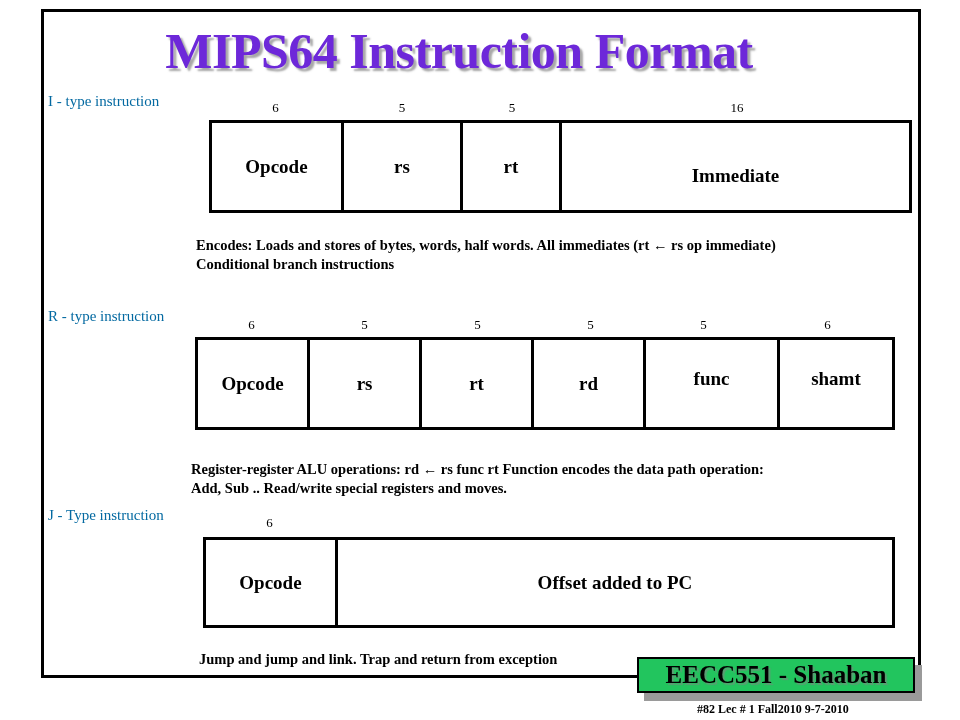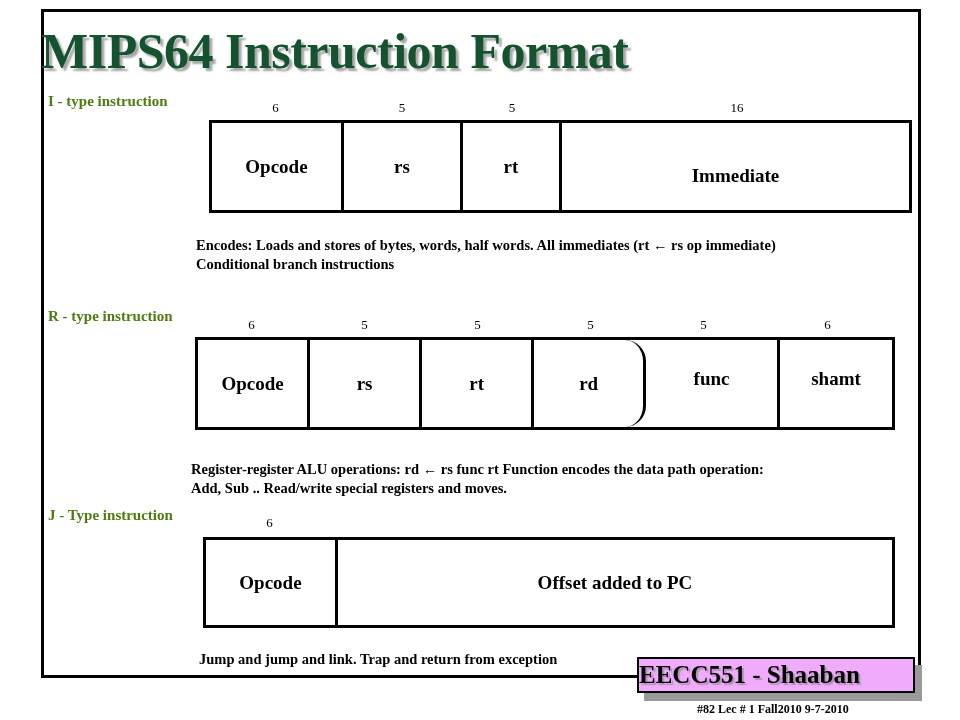--- a/index.html
+++ b/index.html
@@ -25,36 +25,37 @@
     border: 3px solid #000000;
     box-sizing: border-box;
   }
 
   
   .title {
     position: absolute;
     left: 41px;
     top: 22px;
     width: 836px;
+    text-align: center;
     font-family: "Liberation Serif", "DejaVu Serif", serif;
     font-weight: bold;
     font-size: 50px;
     line-height: 58px;
     letter-spacing: -0.5px;
-    color: #14532d;
+    color: #6d28d9;
     text-shadow: 3px 3px 2px rgba(120,120,120,0.65);
     white-space: nowrap;
   }
 
   
   .type-label {
     position: absolute;
-    font-weight: bold;
+    font-weight: normal;
     font-size: 15px;
-    color: #4d7c0f;
+    color: #0369a1;
     white-space: nowrap;
   }
 
   
   .bits-row {
     position: absolute;
     height: 16px;
   }
   .bit {
     position: absolute;
@@ -66,21 +67,20 @@
     white-space: nowrap;
   }
 
   
   .fmt-table {
     position: absolute;
     display: flex;
     border: 3px solid #000000;
     box-sizing: border-box;
     background: #ffffff;
-    justify-content: flex-end;
   }
   .fmt-cell {
     box-sizing: border-box;
     border-right: 3px solid #000000;
     display: flex;
     align-items: center;
     justify-content: center;
     font-size: 19px;
     font-weight: bold;
     color: #000000;
@@ -102,25 +102,25 @@
   }
 
   
   .badge-shadow {
     position: absolute;
     background: #9a9a9a;
   }
   .badge {
     position: absolute;
     border: 2px solid #000000;
-    background: #f0abfc;
+    background: #22c55e;
     box-sizing: border-box;
     display: flex;
     align-items: center;
-    justify-content: flex-start;
+    justify-content: center;
   }
   .badge-text {
     font-family: "Liberation Serif", "DejaVu Serif", serif;
     font-weight: bold;
     font-size: 25px;
     color: #000000;
     text-shadow: 2px 2px 1px rgba(130,130,130,0.6);
     white-space: nowrap;
   }
   .footer-note {
@@ -167,21 +167,21 @@
     <div class="bit" style="left:226px; width:113px;">5</div>
     <div class="bit" style="left:339px; width:113px;">5</div>
     <div class="bit" style="left:452px; width:113px;">5</div>
     <div class="bit" style="left:565px; width:135px;">6</div>
   </div>
 
   <div class="fmt-table" style="left:195px; top:337px; width:700px; height:93px;">
     <div class="fmt-cell" style="width:113px;">Opcode</div>
     <div class="fmt-cell" style="width:113px;">rs</div>
     <div class="fmt-cell" style="width:113px;">rt</div>
-    <div class="fmt-cell" style="width:113px;border-radius:21px;">rd</div>
+    <div class="fmt-cell" style="width:113px;">rd</div>
     <div class="fmt-cell cell-upper" style="width:135px;">func</div>
     <div class="fmt-cell cell-upper" style="width:113px;">shamt</div>
   </div>
 
   <div class="desc" style="left:191px; top:479px;">Add, Sub ..   Read/write special registers and moves.</div>
   <div class="desc" style="left:191px; top:460px;">Register-register  ALU operations:   rd ← rs func rt    Function encodes the data path operation:</div>
 
   <div class="type-label" style="left:48px; top:507px;">J - Type instruction</div>
 
   <div class="bits-row" style="left:203px; top:515px; width:692px;">

